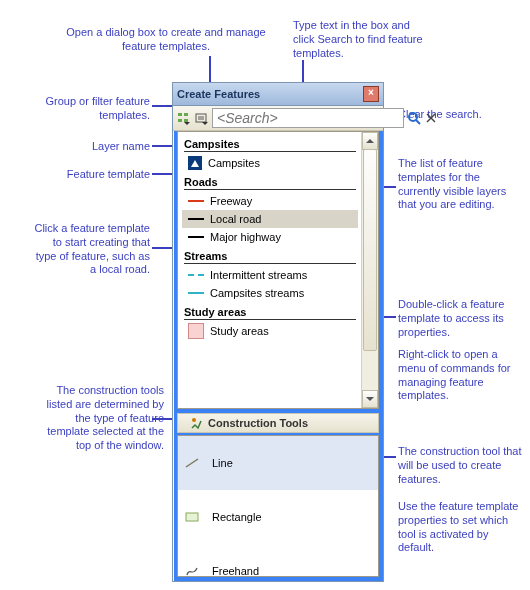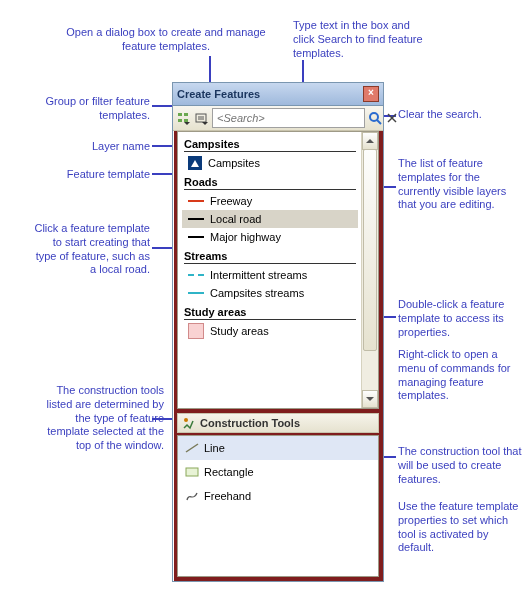--- a/index.html
+++ b/index.html
@@ -24,21 +24,21 @@
   .aline {
     position: absolute;
     background: #3a3fbf;
   }
   .panel {
     position: absolute;
     left: 172px;
     top: 82px;
     width: 210px;
     height: 498px;
-    background: #7f1d1d;
+    background: #3b82f6;
     border: 1px solid #7a96b0;
     box-shadow: 1px 1px 0 #fff inset;
   }
   .titlebar {
     height: 22px;
     background: linear-gradient(#c7d8ef, #9fb9dc);
     border-bottom: 1px solid #7a96b0;
     display: flex;
     align-items: center;
     padding: 0 4px;
@@ -87,21 +87,21 @@
     border-right: 3px solid transparent;
     border-top: 3px solid #333;
   }
   .tbtn svg { display:block; }
   .searchbox {
     flex: 1;
     height: 18px;
     border: 1px solid #a0a0a0;
     background: #fff;
     color: #888;
-    font-size: 11px;
+    font-size: 14px;
     padding: 0 4px;
     font-family: inherit;
     font-style: italic;
   }
   .searchbtn {
     width: 20px; height: 20px;
     display:flex;align-items:center;justify-content:center;
     border: 1px solid transparent;
     cursor: pointer;
   }
@@ -166,34 +166,34 @@
   .swatch-point { width:14px;height:14px;background:#0a3a7a;display:flex;align-items:center;justify-content:center; }
   .swatch-point::after{content:"";width:0;height:0;border-left:4px solid transparent;border-right:4px solid transparent;border-bottom:7px solid #fff;}
   .swatch-box { width:14px;height:14px;border:1px solid #d18a8a; background:#f9d2d2;}
   .section-bar {
     position:absolute;
     left:4px; right:4px;
     height: 18px;
     background: linear-gradient(#f6f4ea,#e6e2cf);
     border: 1px solid #c9c4ad;
     display:flex; align-items:center;
-    padding: 0 4px;
+    padding: 0 12px;
     gap: 4px;
   }
   .section-bar .sb-title { font-weight: bold; font-size:11px; color:#333;}
   .tools-area {
     position:absolute;
     left:4px; right:4px; bottom:4px;
     top: 352px;
     background:#fff;
     border:1px solid #9e9a87;
   }
   .tool-item {
-    display:flex; align-items:center; gap:4px;
-    padding: 3px 6px;
+    display:flex; align-items:center; gap:12px;
+    padding: 18px 6px;
     cursor:pointer;
     height:18px;
   }
   .tool-item.sel { background:#dfe7f5; }
   .tool-icon { width:16px;height:14px;display:flex;align-items:center;justify-content:center;}
 </style>
 </head>
 <body>
 
 <div class="annot center" style="left:66px;top:26px;width:200px">Open a dialog box to create and

